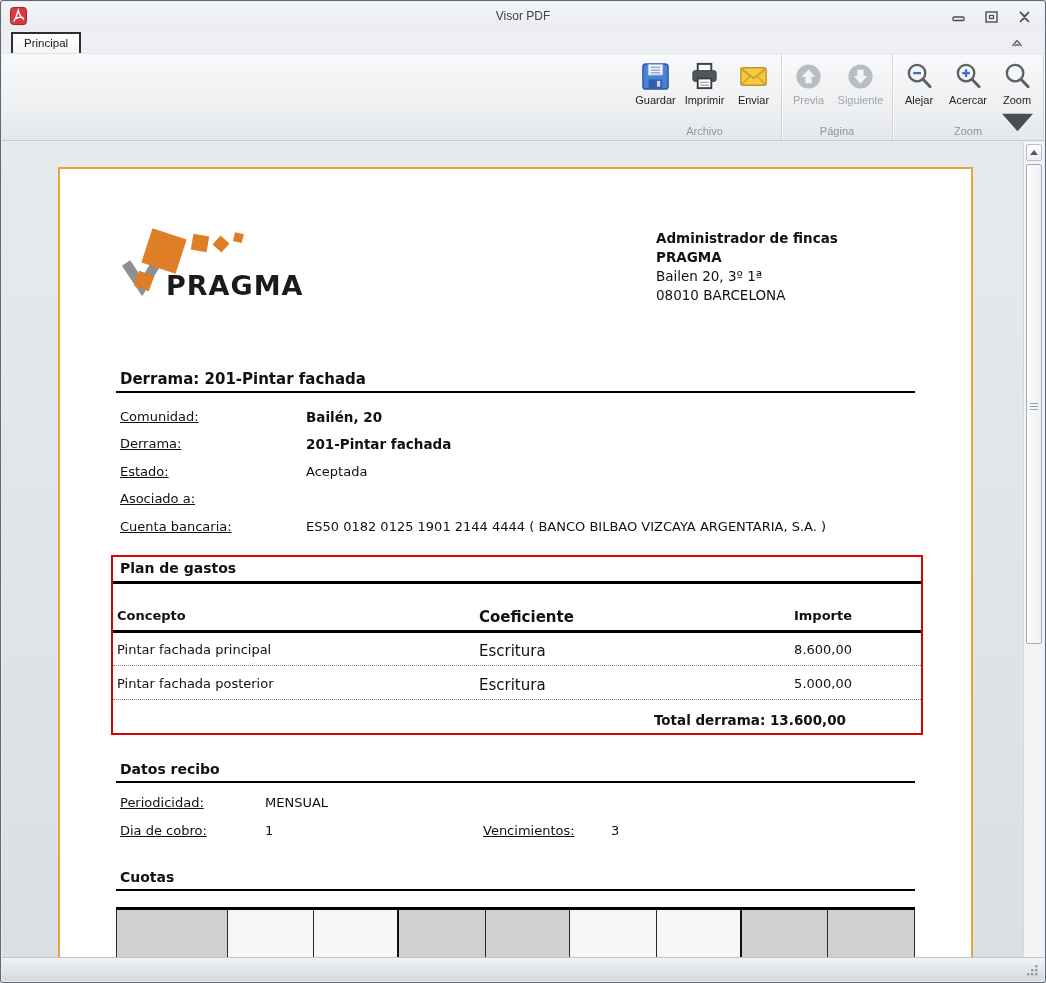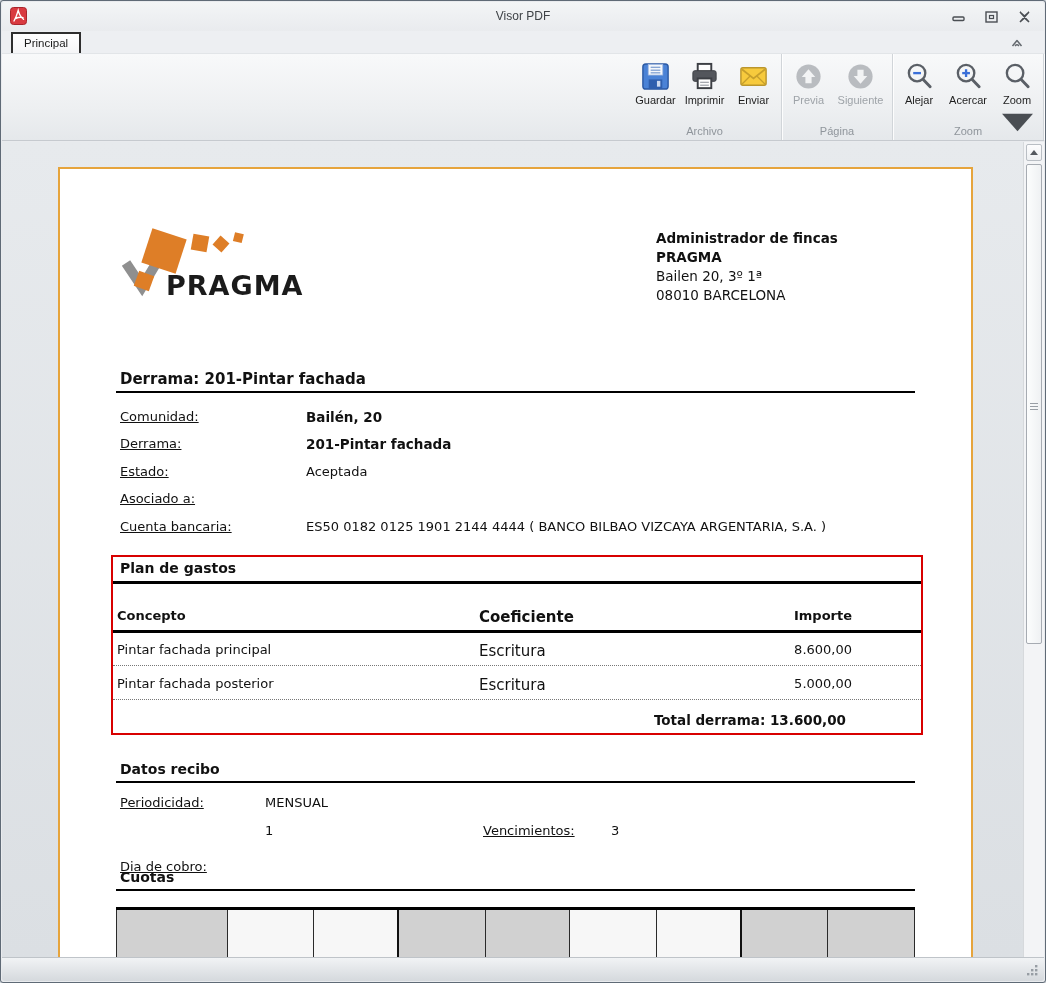--- a/index.html
+++ b/index.html
@@ -292,21 +292,21 @@
       <div class="dotted" style="top:530px;"></div>
 
       <div class="plan-total">Total derrama: 13.600,00</div>
 
       <div class="sec-title" style="top:592px;">Datos recibo</div>
       <div class="rule" style="left:56px;top:612px;width:799px;"></div>
 
       <div class="rc-label" style="left:60px;top:626px;">Periodicidad:</div>
       <div class="rc-value" style="left:205px;top:626px;">MENSUAL</div>
 
-      <div class="rc-label" style="left:60px;top:654px;margin-top:36px;">Dia de cobro:</div>
+      <div class="rc-label" style="left:60px;top:654px;">Dia de cobro:</div>
       <div class="rc-value" style="left:205px;top:654px;">1</div>
       <div class="rc-label" style="left:423px;top:654px;">Vencimientos:</div>
       <div class="rc-value" style="left:551px;top:654px;">3</div>
 
       <div class="sec-title" style="top:700px;">Cuotas</div>
       <div class="rule" style="left:56px;top:720px;width:799px;"></div>
 
       <div class="cuotas-table">
         <div class="ct-cell ct-g" style="width:112px;"></div>
         <div class="ct-cell ct-w" style="width:86px;"></div>

